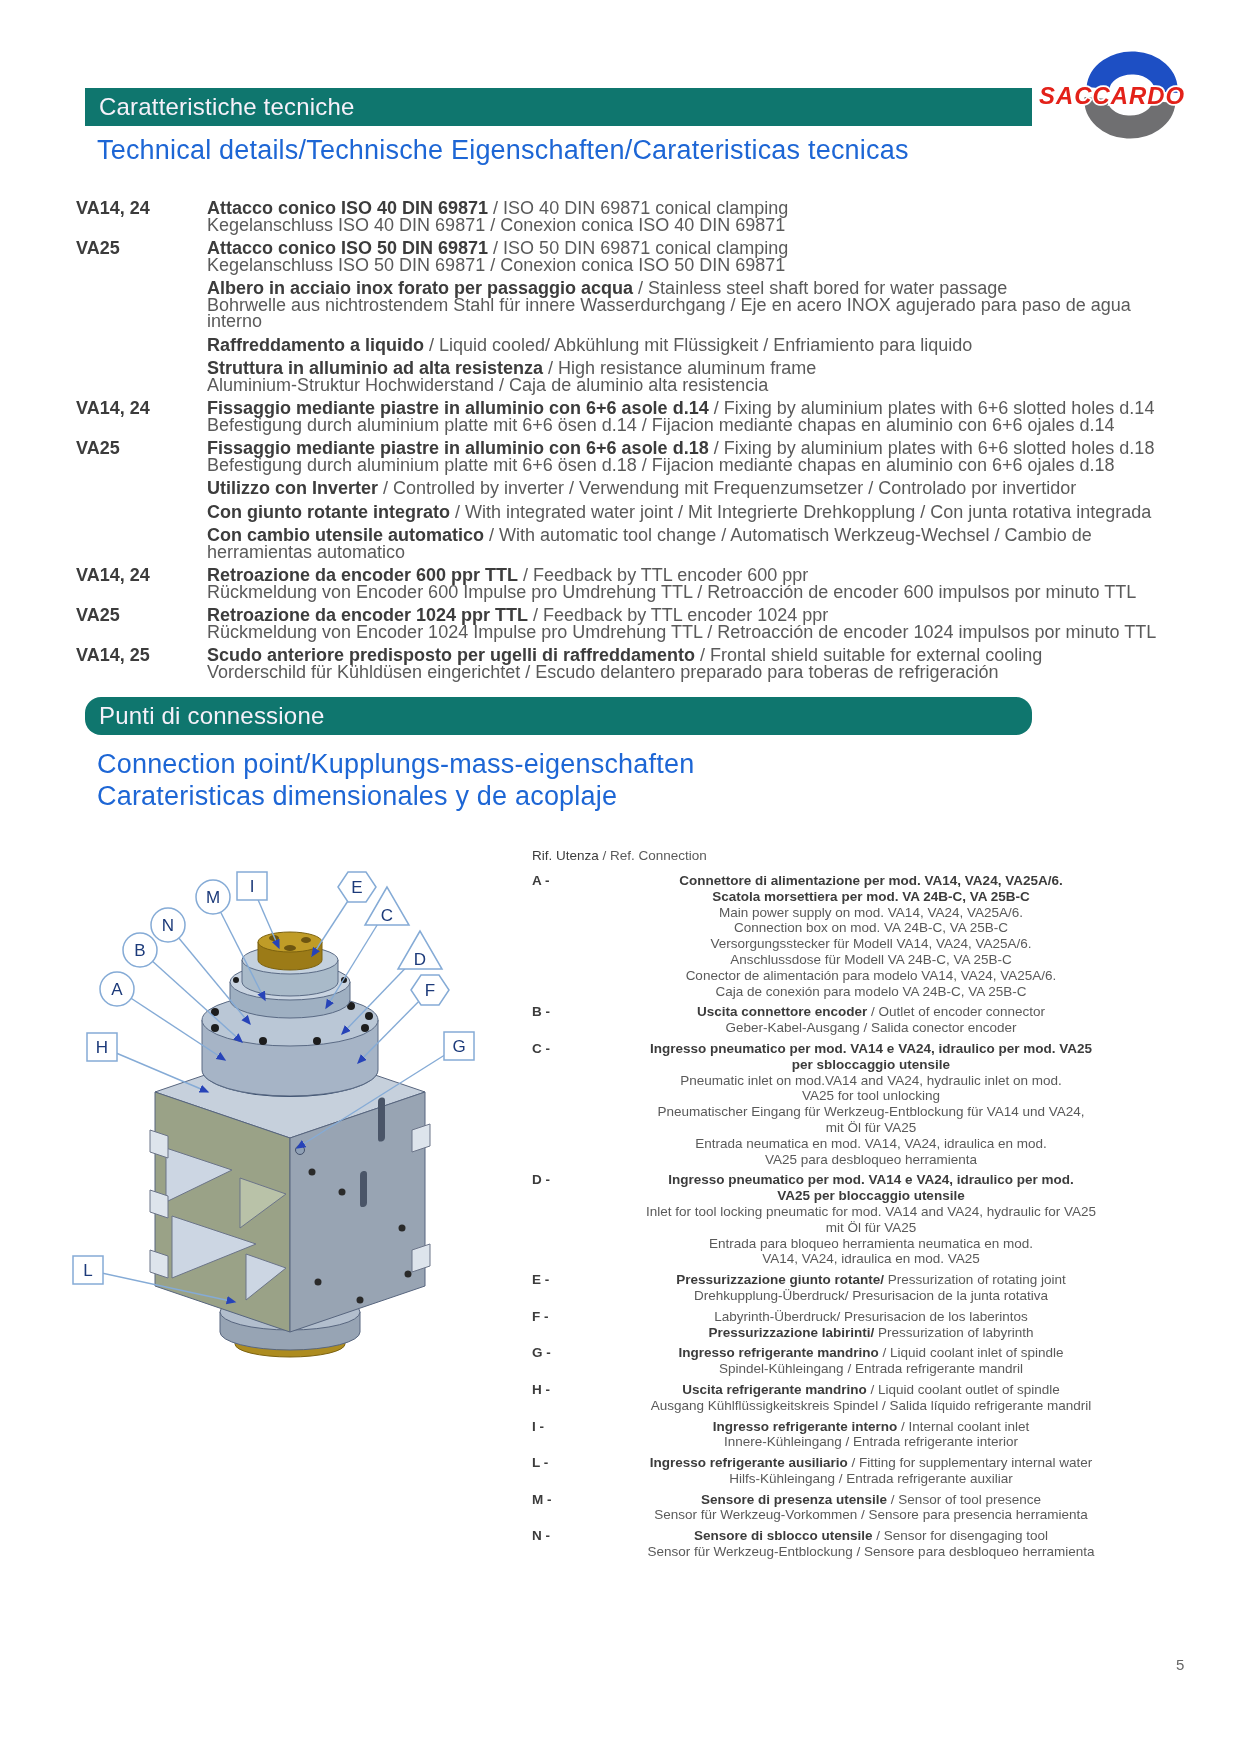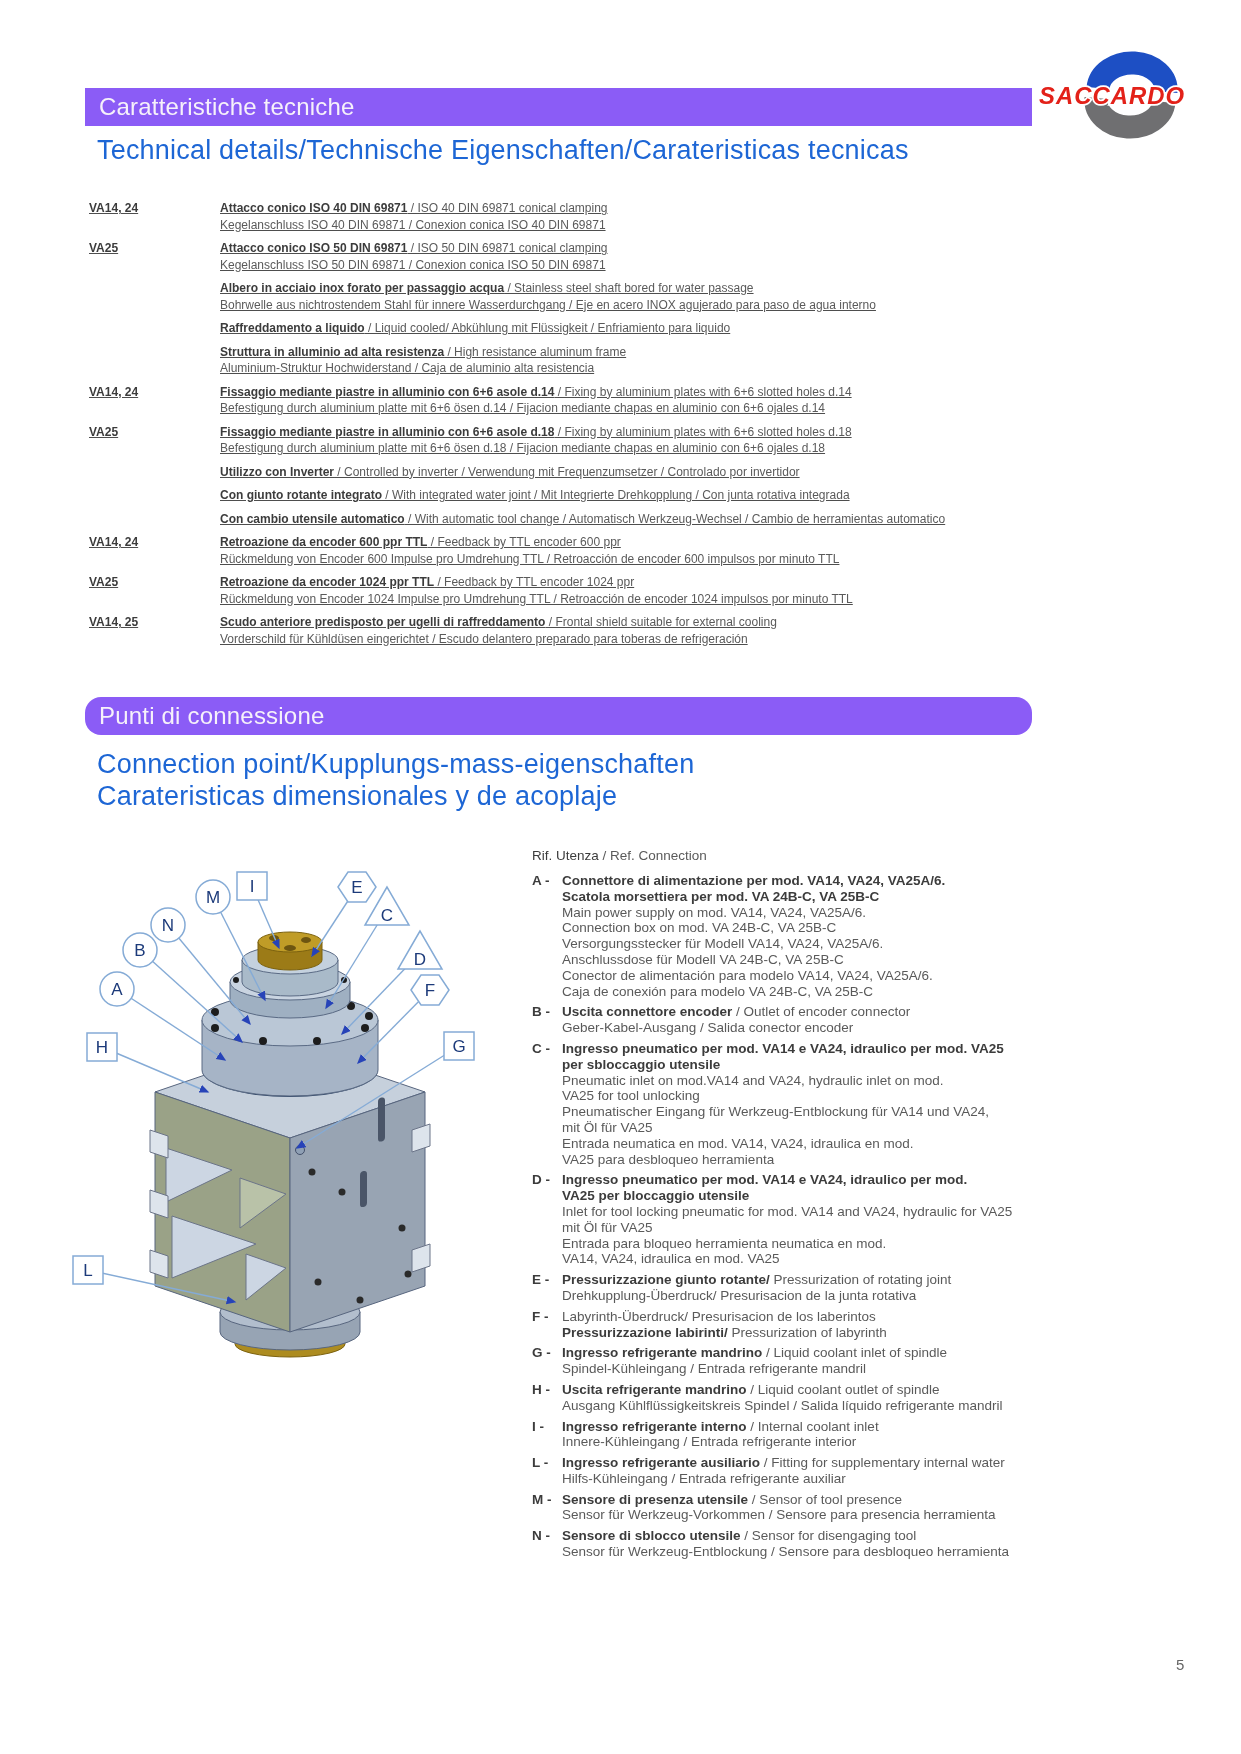--- a/index.html
+++ b/index.html
@@ -1,46 +1,46 @@
 <!DOCTYPE html>
 <html><head>
 <meta charset="utf-8">
 <style>
   html,body{margin:0;padding:0;}
   body{
     width:1241px;height:1754px;position:relative;background:#ffffff;
     font-family:"Liberation Sans",sans-serif;color:#4e4e4e;overflow:hidden;
   }
   .bar{
-    position:absolute;left:85px;width:947px;height:38px;background:#8b5cf6;
+    position:absolute;left:85px;width:947px;height:38px;background:#0f766e;
     color:#f6f1fa;font-size:24px;line-height:38px;padding-left:14px;box-sizing:border-box;
     letter-spacing:.2px;
   }
   .bar1{top:88px;}
   .bar2{top:697px;border-radius:16px;}
   .subtitle{
     position:absolute;left:97px;color:#1d66d5;font-size:27px;line-height:32px;letter-spacing:.2px;
   }
   .sub1{top:134px;}
   .sub2{top:748px;}
   
-  .tech-list{position:absolute;left:89px;top:200px;width:1100px;font-size:12px;text-decoration:underline;}
+  .tech-list{position:absolute;left:76px;top:200px;width:1100px;font-size:18px;}
   .spec-row{display:flex;margin-bottom:7px;}
   .spec-model{width:86px;flex:none;font-weight:bold;color:#3c3c3c;line-height:16.5px;}
   .spec-body{flex:1;}
   .spec-line{line-height:16.5px;color:#5a5a5a;margin-left:45px;}
   .spec-bold{font-weight:bold;color:#3c3c3c;}
   
   .conn-col{position:absolute;left:532px;top:848px;width:648px;font-size:13.5px;}
   .ref-line{margin-bottom:9px;line-height:16px;color:#5a5a5a;}
   .ref-bold{font-weight:normal;color:#3c3c3c;}
   .conn-row{display:flex;margin-bottom:5px;}
   .conn-letter{width:30px;flex:none;font-weight:bold;color:#3c3c3c;line-height:15.8px;}
   .conn-body{flex:1;}
-  .conn-line{line-height:15.8px;color:#5a5a5a;}
+  .conn-line{line-height:15.8px;color:#5a5a5a;text-align:center;}
   .page-num{position:absolute;left:1176px;top:1656px;font-size:15px;color:#666;}
   .diagram{position:absolute;left:60px;top:830px;}
   .logo{position:absolute;left:1036px;top:40px;}
   svg text{font-family:"Liberation Sans",sans-serif;}
 </style>
 </head>
 <body>
 
 <div class="logo">
   <svg width="152" height="106" viewBox="0 0 152 106">

